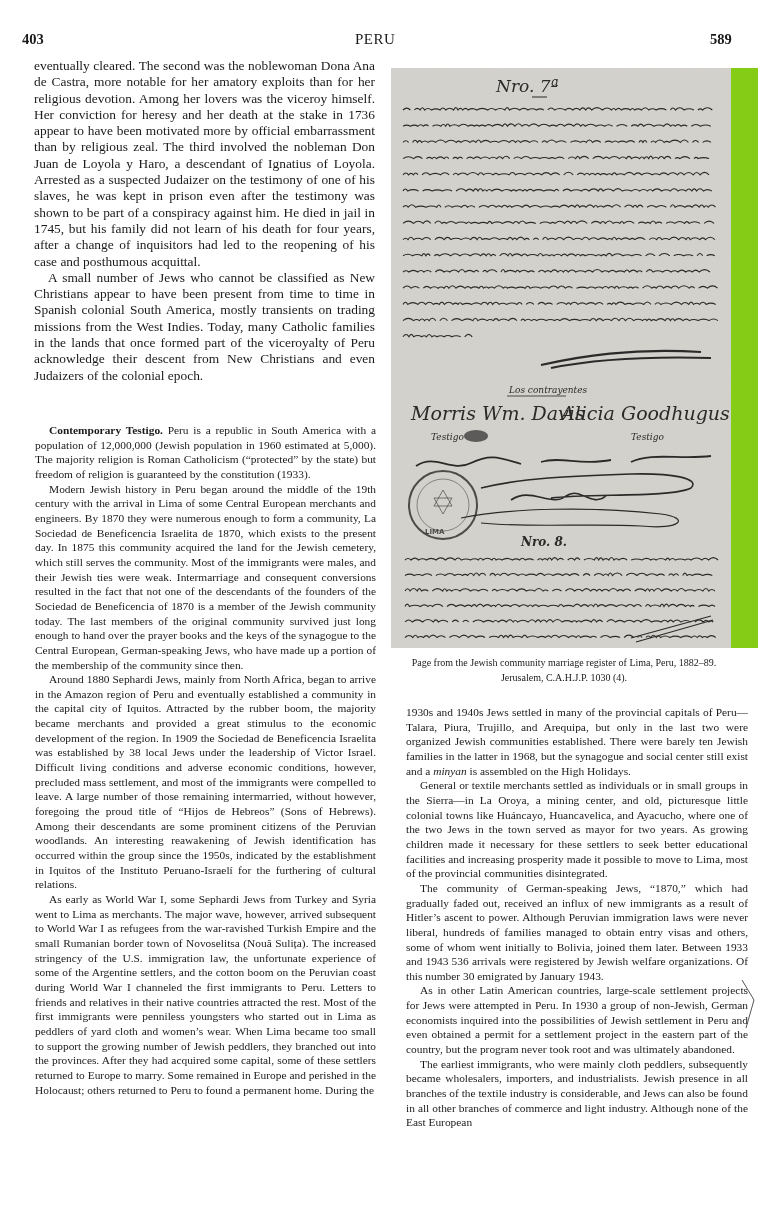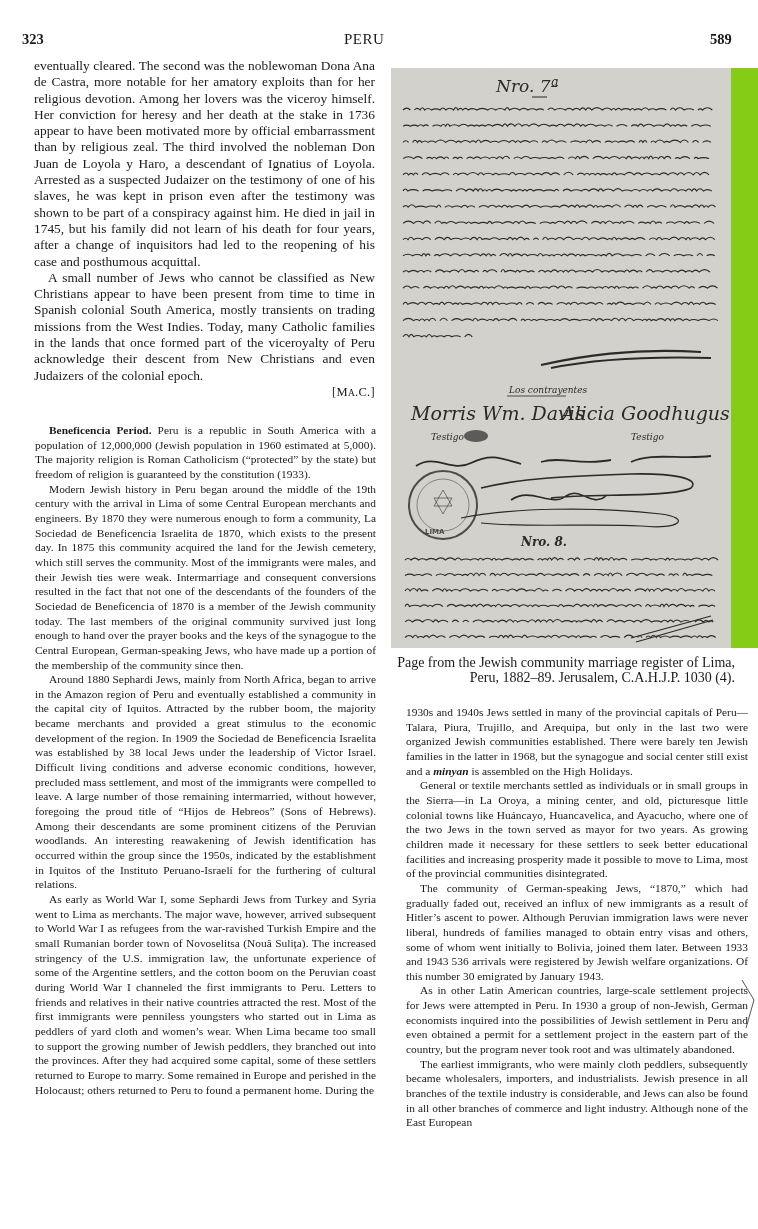--- a/index.html
+++ b/index.html
@@ -8,21 +8,21 @@
     font-family: "Liberation Serif", "DejaVu Serif", serif;
     color: #1a1a1a;
   }
   .running-head {
     position: absolute; top: 31px; left: 0; width: 758px; height: 20px;
     font-family: "Liberation Serif", serif; font-weight: bold;
     font-size: 14.5px;
   }
   .folio-left { position: absolute; left: 22px; top: 0; }
   .folio-right { position: absolute; left: 710px; top: 0; }
-  .head-title { position: absolute; left: 344px; top: 0; font-weight: normal; font-size: 15px; letter-spacing: 0.5px; }
+  .head-title { position: absolute; left: 355px; top: 0; font-weight: normal; font-size: 15px; letter-spacing: 0.5px; }
 
   .col { position: absolute; text-align: justify; margin-left: 12px; }
   .col p { margin: 0; text-indent: 14px; }
   .col p.noindent { text-indent: 0; }
 
   
   #col-left-upper {
     left: 22px; top: 58px; width: 341px;
     font-size: 13.4px; line-height: 16.3px;
   }
@@ -41,51 +41,50 @@
 
   
   #figure {
     position: absolute; left: 391px; top: 68px; width: 392px; height: 580px;
     background: #84cc16;
     overflow: hidden;
   }
   #figure svg { display: block; }
   #figure-caption {
     position: absolute; left: 393px; top: 656px; width: 342px;
-    font-size: 14px; line-height: 14.6px; text-align: right;
+    font-size: 10px; line-height: 14.6px; text-align: center;
   }
 
   
   #col-right {
     left: 394px; top: 705px; width: 342px;
     font-size: 11.4px; line-height: 14.65px;
   }
-  .ital { font-style: italic; font-weight: bold; }
+  .ital { font-style: italic; }
 
   .margin-mark {
     position: absolute; left: 740px; top: 978px; width: 18px; height: 52px;
   }
 </style>
 </head>
 <body>
 
 <div class="running-head">
-  <span class="folio-left">323</span>
+  <span class="folio-left">403</span>
   <span class="head-title">PERU</span>
   <span class="folio-right">589</span>
 </div>
 
 <div id="col-left-upper" class="col">
   <p class="noindent">eventually cleared. The second was the noblewoman Dona Ana de Castra, more notable for her amatory exploits than for her religious devotion. Among her lovers was the viceroy himself. Her conviction for heresy and her death at the stake in 1736 appear to have been motivated more by official embarrassment than by religious zeal. The third involved the nobleman Don Juan de Loyola y Haro, a descendant of Ignatius of Loyola. Arrested as a suspected Judaizer on the testimony of one of his slaves, he was kept in prison even after the testimony was shown to be part of a conspiracy against him. He died in jail in 1745, but his family did not learn of his death for four years, after a change of inquisitors had led to the reopening of his case and posthumous acquittal.</p>
   <p>A small number of Jews who cannot be classified as New Christians appear to have been present from time to time in Spanish colonial South America, mostly transients on trading missions from the West Indies. Today, many Catholic families in the lands that once formed part of the viceroyalty of Peru acknowledge their descent from New Christians and even Judaizers of the colonial epoch.</p>
-  <div class="signature"><span>[M</span><span class="sc">A</span><span>.C.]</span></div>
 </div>
 
 <div id="col-left-lower" class="col">
-  <p><span class="run-in">Beneficencia Period.</span><span> Peru is a republic in South America with a population of 12,000,000 (Jewish population in 1960 estimated at 5,000). The majority religion is Roman Catholicism (“protected” by the state) but freedom of religion is guaranteed by the constitution (1933).</span></p>
+  <p><span class="run-in">Contemporary Testigo.</span><span> Peru is a republic in South America with a population of 12,000,000 (Jewish population in 1960 estimated at 5,000). The majority religion is Roman Catholicism (“protected” by the state) but freedom of religion is guaranteed by the constitution (1933).</span></p>
   <p>Modern Jewish history in Peru began around the middle of the 19th century with the arrival in Lima of some Central European merchants and engineers. By 1870 they were numerous enough to form a community, La Sociedad de Beneficencia Israelita de 1870, which exists to the present day. In 1875 this community acquired the land for the Jewish cemetery, which still serves the community. Most of the immigrants were males, and their Jewish ties were weak. Intermarriage and consequent conversions resulted in the fact that not one of the descendants of the founders of the Sociedad de Beneficencia of 1870 is a member of the Jewish community today. The last members of the original community survived just long enough to hand over the prayer books and the keys of the synagogue to the Central European, German-speaking Jews, who have made up a portion of the membership of the community since then.</p>
   <p>Around 1880 Sephardi Jews, mainly from North Africa, began to arrive in the Amazon region of Peru and eventually established a community in the capital city of Iquitos. Attracted by the rubber boom, the majority became merchants and provided a great stimulus to the economic development of the region. In 1909 the Sociedad de Beneficencia Israelita was established by 38 local Jews under the leadership of Victor Israel. Difficult living conditions and adverse economic conditions, however, precluded mass settlement, and most of the immigrants were compelled to leave. A large number of those remaining intermarried, without however, foregoing the proud title of “Hijos de Hebreos” (Sons of Hebrews). Among their descendants are some prominent citizens of the Peruvian woodlands. An interesting reawakening of Jewish identification has occurred within the group since the 1950s, indicated by the establishment in Iquitos of the Instituto Peruano-Israelí for the furthering of cultural relations.</p>
   <p>As early as World War I, some Sephardi Jews from Turkey and Syria went to Lima as merchants. The major wave, however, arrived subsequent to World War I as refugees from the war-ravished Turkish Empire and the small Rumanian border town of Novoselitsa (Nouă Sulița). The increased stringency of the U.S. immigration law, the unfortunate experience of some of the Argentine settlers, and the cotton boom on the Peruvian coast during World War I channeled the first immigrants to Peru. Letters to friends and relatives in their native countries attracted the rest. Most of the first immigrants were penniless youngsters who started out in Lima as peddlers of yard cloth and women’s wear. When Lima became too small to support the growing number of Jewish peddlers, they branched out into the provinces. After they had acquired some capital, some of these settlers returned to Europe to marry. Some remained in Europe and perished in the Holocaust; others returned to Peru to found a permanent home. During the</p>
 </div>
 
 <div id="figure">
   <svg id="ms-svg" width="340" height="580" viewBox="0 0 340 580">
     <defs>
       <filter id="grain">
         <feTurbulence type="fractalNoise" baseFrequency="0.9" numOctaves="2" seed="3"></feTurbulence>

